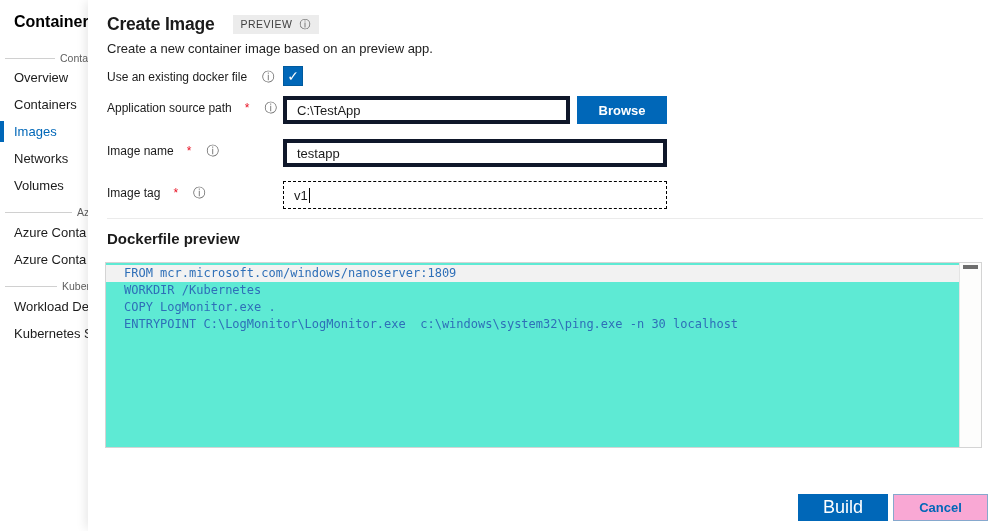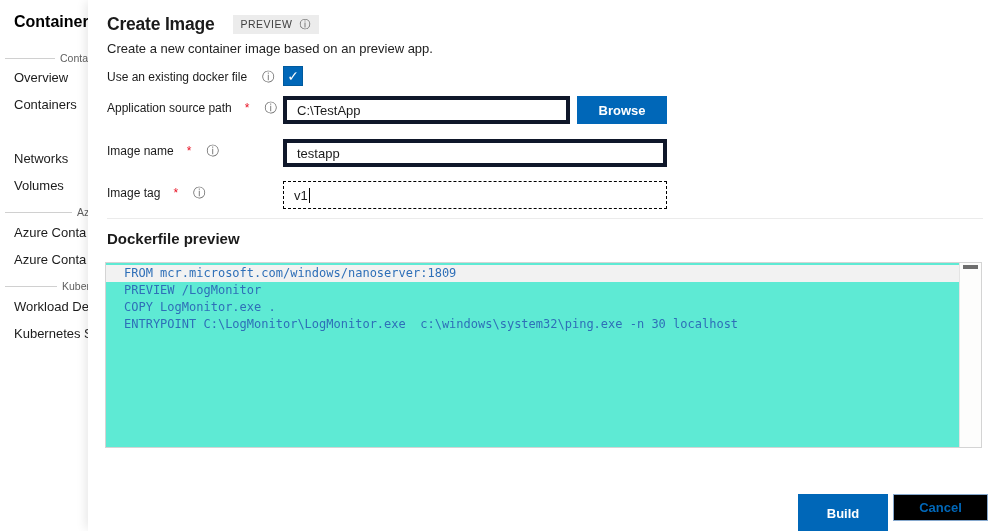--- a/index.html
+++ b/index.html
@@ -54,40 +54,41 @@
   .hdiv{position:absolute;left:19px;top:218px;width:876px;height:1px;background:#ebebeb;}
   .h2{position:absolute;left:19px;top:230px;font-size:15px;font-weight:bold;color:#1b1b1b;}
   .codebox{position:absolute;left:17px;top:262px;width:877px;height:186px;box-sizing:border-box;
     border:1px solid #d4d4d4;background:#5eead4;font-family:"DejaVu Sans Mono","Liberation Mono",monospace;
     font-size:12px;color:#2e6fb8;cursor:text;}
   .codelines{position:absolute;left:0;right:21px;top:2px;}
   .cline{height:17px;line-height:17px;padding-left:18px;white-space:pre;overflow:hidden;}
   .cline.hl{background:#f2f2f2;}
   .vscroll{position:absolute;right:0;top:0;bottom:0;width:21px;border-left:1px solid #e4e4e4;background:#fdfdfc;}
   .vthumb{position:absolute;top:2px;left:3px;right:3px;height:4px;background:#6e6e6e;}
-  .btn-build{position:absolute;left:710px;top:494px;width:90px;height:38px;background:#0067b8;
-    border:1px solid #0067b8;color:#fff;font-family:"Liberation Sans",sans-serif;font-size:13px;
-    font-weight:700;cursor:pointer;}
-  .btn-cancel{position:absolute;left:805px;top:494px;width:95px;height:27px;background:#000000;
+  .btn-build{position:absolute;left:710px;top:494px;width:90px;height:27px;background:#0067b8;
+    border:1px solid #0067b8;color:#fff;font-family:"Liberation Sans",sans-serif;font-size:18px;
+    font-weight:400;cursor:pointer;}
+  .btn-cancel{position:absolute;left:805px;top:494px;width:95px;height:27px;background:#f9a8d4;
     border:1px solid #86a8cd;color:#0067b8;font-family:"Liberation Sans",sans-serif;font-size:13px;
     font-weight:600;cursor:pointer;}
 </style>
 </head>
 <body>
 
 <div class="sidebar">
   <div class="sb-title">Containers</div>
 
   <div class="group g1">
     <span class="gline"></span>
     <span class="glabel">Containers</span>
   </div>
 
   <div class="nav-item n0">Overview</div>
   <div class="nav-item n1">Containers</div>
+  <div class="nav-item n2 selected">Images</div>
   <div class="nav-item n3">Networks</div>
   <div class="nav-item n4">Volumes</div>
 
   <div class="group g2">
     <span class="gline"></span>
     <span class="glabel">Azure</span>
   </div>
 
   <div class="nav-item n5">Azure Conta</div>
   <div class="nav-item n6">Azure Conta</div>
@@ -146,21 +147,21 @@
     <span class="caret"></span>
   </div>
 
   <div class="hdiv"></div>
 
   <div class="h2">Dockerfile preview</div>
 
   <div class="codebox">
     <div class="codelines">
       <div class="cline hl">FROM mcr.microsoft.com/windows/nanoserver:1809</div>
-      <div class="cline">PREVIEW /LogMonitor</div>
+      <div class="cline">WORKDIR /Kubernetes</div>
       <div class="cline">COPY LogMonitor.exe .</div>
       <div class="cline">ENTRYPOINT C:\LogMonitor\LogMonitor.exe  c:\windows\system32\ping.exe -n 30 localhost</div>
     </div>
     <div class="vscroll">
       <div class="vthumb"></div>
     </div>
   </div>
 
   <button class="btn-build">Build</button>
   <button class="btn-cancel">Cancel</button>

